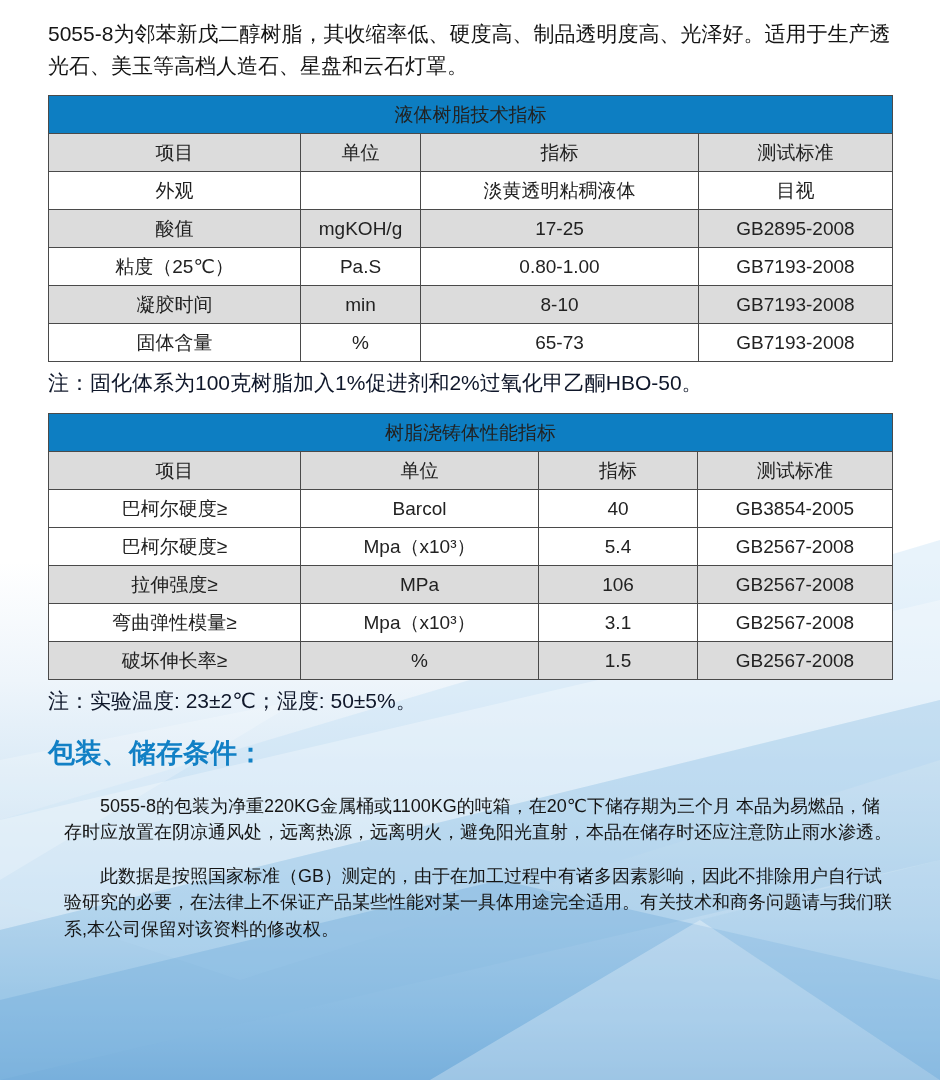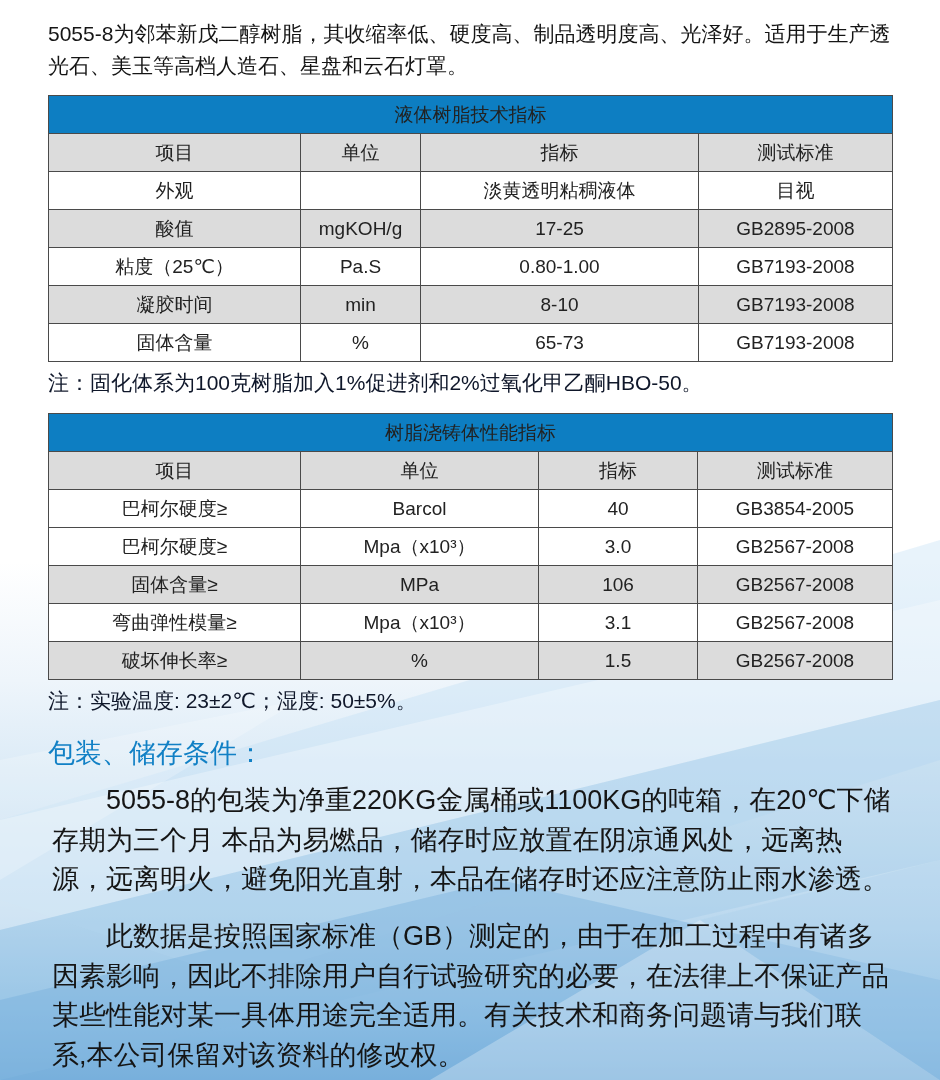--- a/index.html
+++ b/index.html
@@ -24,22 +24,22 @@
     background:#0d7ec2; color:#ffffff; font-weight:bold; font-size:20px; height:35px;
     border:1px solid #0d7ec2; border-bottom:1px solid #4a4a4a;
   }
   .header-row td { background:#dcdcdc; font-size:20px; }
   .row-gray td { background:#dcdcdc; }
   .row-white td { background:#ffffff; }
 
   .table-note { font-size:21px; margin:7px 0 0 0; color:#0f172a; }
   .gap { height:16px; }
 
-  .section-heading { font-size:27px; font-weight:normal; color:#1180c5; margin:20px 0 10px 0; }
-  .body-para { font-size:27px; line-height:1.47; text-indent:2em; margin:0 0 17px 4px; color:#151515; }
+  .section-heading { font-size:27px; font-weight:bold; color:#1180c5; margin:20px 0 22px 0; }
+  .body-para { font-size:18px; line-height:1.47; text-indent:2em; margin:0 0 17px 16px; color:#151515; }
 </style>
 </head>
 <body>
 
 <svg class="bg-svg" viewBox="0 0 940 1080" preserveAspectRatio="none" aria-hidden="true">
   <polygon points="940,540 940,760 240,980 0,900 0,820" fill="rgba(190,220,243,0.35)"></polygon>
   <polygon points="0,820 940,600 940,700 0,930" fill="rgba(255,255,255,0.30)"></polygon>
   <polygon points="0,930 940,700 940,860 0,1080" fill="rgba(150,195,230,0.30)"></polygon>
   <polygon points="0,1000 500,880 940,980 940,1080 0,1080" fill="rgba(110,170,218,0.35)"></polygon>
   <polygon points="430,1080 700,920 940,1080" fill="rgba(255,255,255,0.28)"></polygon>
@@ -124,25 +124,25 @@
     </tr>
     <tr class="row-white">
       <td>巴柯尔硬度≥</td>
       <td>Barcol</td>
       <td>40</td>
       <td>GB3854-2005</td>
     </tr>
     <tr class="row-white">
       <td>巴柯尔硬度≥</td>
       <td>Mpa（x10³）</td>
-      <td>3.0</td>
+      <td>5.4</td>
       <td>GB2567-2008</td>
     </tr>
     <tr class="row-gray">
-      <td>固体含量≥</td>
+      <td>拉伸强度≥</td>
       <td>MPa</td>
       <td>106</td>
       <td>GB2567-2008</td>
     </tr>
     <tr class="row-white">
       <td>弯曲弹性模量≥</td>
       <td>Mpa（x10³）</td>
       <td>3.1</td>
       <td>GB2567-2008</td>
     </tr>

